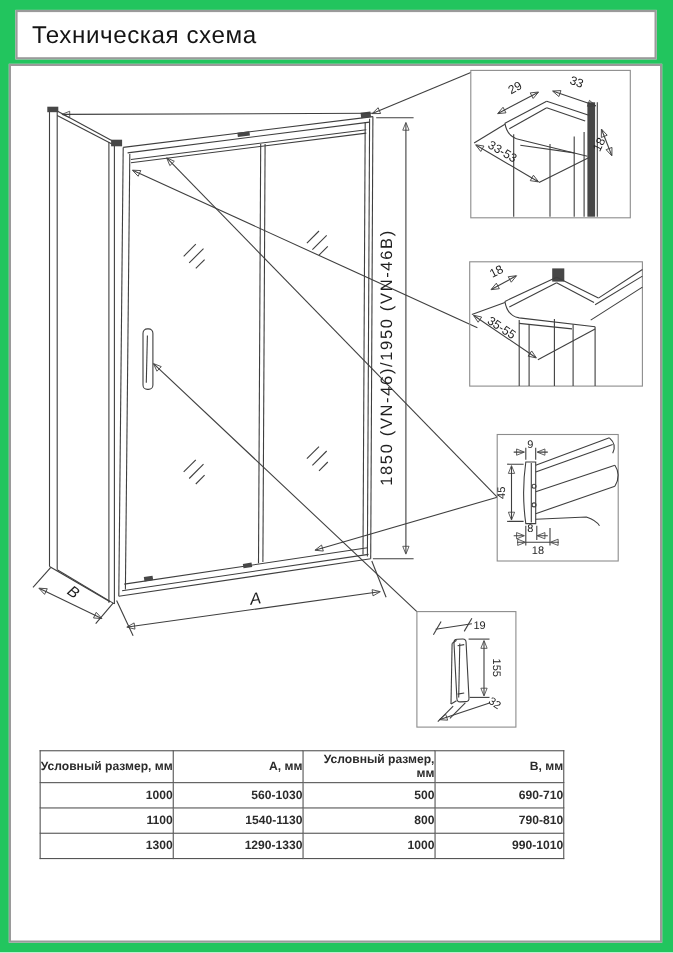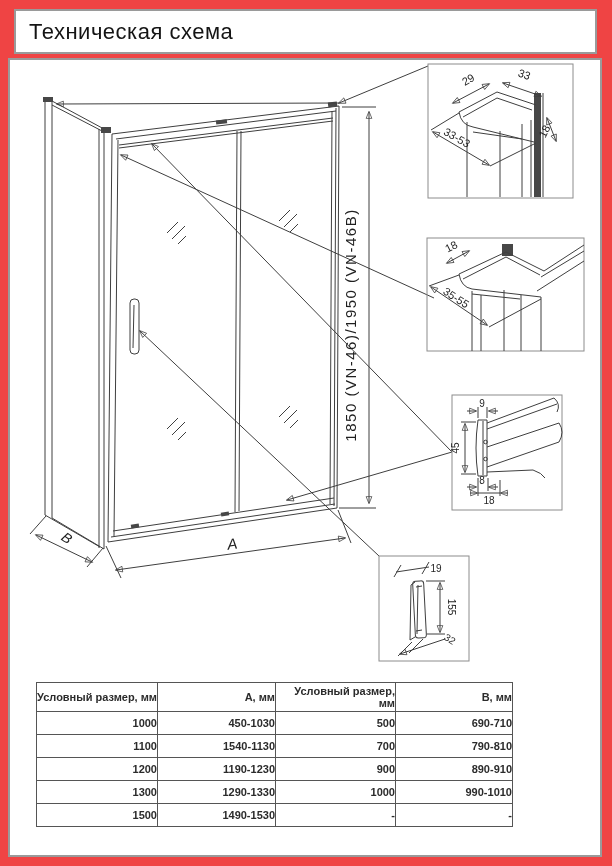--- a/index.html
+++ b/index.html
@@ -1,16 +1,16 @@
 <!DOCTYPE html>
 <html><head>
 <meta charset="utf-8">
 <style>
   html,body{margin:0;padding:0;background:#fff;}
-  .page{position:relative;width:612px;height:866px;background:#ef4444;overflow:hidden;
+  .page{position:relative;width:612px;height:866px;background:#22c55e;overflow:hidden;
         font-family:"Liberation Sans",sans-serif;color:#1f1f1f;}
   .header-box{position:absolute;left:14px;top:9px;width:583px;height:45px;
         border:2px solid #9a9a9a;box-sizing:border-box;display:flex;
         justify-content:space-between;align-items:center;padding:0 13px;background:#fff;}
   .title{font-size:22px;letter-spacing:.5px;color:#141414;white-space:nowrap;}
   .main-box{position:absolute;left:8px;top:58px;width:594px;height:799px;
         border:2px solid #9a9a9a;box-sizing:border-box;background:#fff;}
   svg.drawing{position:absolute;left:0;top:0;width:612px;height:866px;
         font-family:"Liberation Sans",sans-serif;}
   svg.drawing line, svg.drawing path, svg.drawing rect.stroke, svg.drawing circle{
@@ -273,44 +273,32 @@
       <tr>
         <th>Условный размер, мм</th>
         <th>А, мм</th>
         <th>Условный размер, мм</th>
         <th>В, мм</th>
       </tr>
     </thead>
     <tbody>
       <tr>
         <td>1000</td>
-        <td>450-1030</td>
+        <td>560-1030</td>
         <td>500</td>
         <td>690-710</td>
       </tr>
       <tr>
         <td>1100</td>
         <td>1540-1130</td>
-        <td>700</td>
+        <td>800</td>
         <td>790-810</td>
-      </tr>
-      <tr>
-        <td>1200</td>
-        <td>1190-1230</td>
-        <td>900</td>
-        <td>890-910</td>
       </tr>
       <tr>
         <td>1300</td>
         <td>1290-1330</td>
         <td>1000</td>
         <td>990-1010</td>
       </tr>
-      <tr>
-        <td>1500</td>
-        <td>1490-1530</td>
-        <td>-</td>
-        <td>-</td>
-      </tr>
     </tbody>
   </table>
 
 </div>
 
 </body></html>

